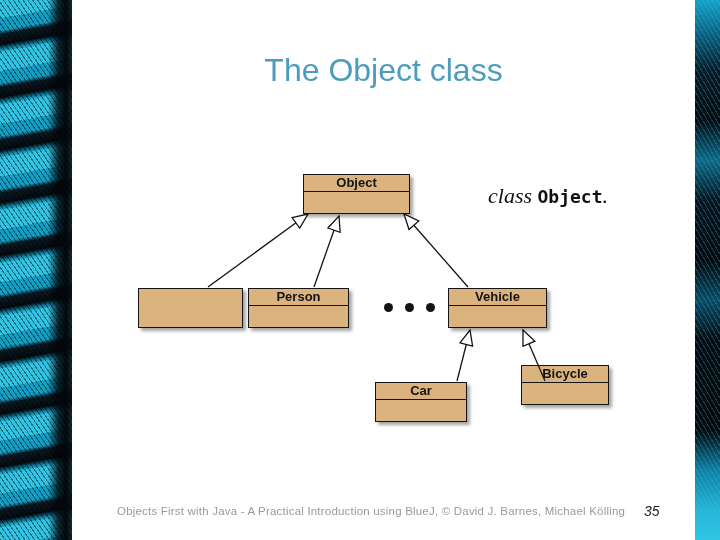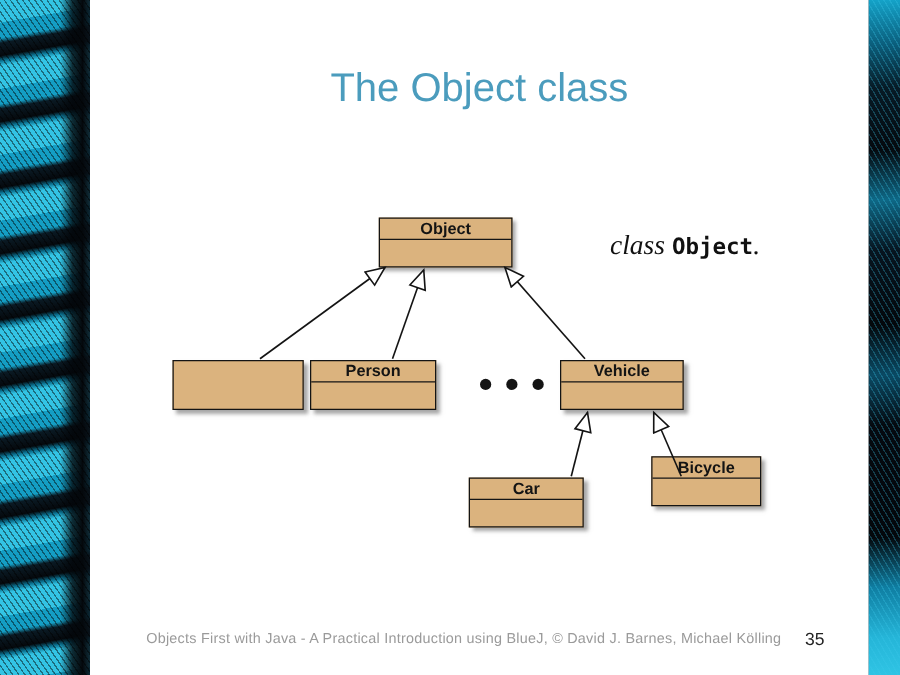--- a/index.html
+++ b/index.html
@@ -38,21 +38,21 @@
   .note .code{
     font-family:"DejaVu Sans Mono",monospace;font-style:normal;
     font-weight:bold;font-size:18px;
   }
   .footer{
     position:absolute;left:93px;top:505px;width:540px;
     font-size:11.5px;color:#9a9a9a;letter-spacing:0.2px;margin-left:24px;
   }
   .page-number{
     position:absolute;left:644px;top:503px;width:30px;
-    font-size:14px;color:#222;text-align:left;
+    font-size:14px;color:#222;text-align:left;font-style:italic;
   }
 
   
   .uml-box{
     position:absolute;height:40px;box-sizing:border-box;
     background:#dbb37e;border:1.6px solid #141414;
     box-shadow:3px 3px 3px rgba(95,95,95,0.55);
     z-index:2;
   }
   .uml-title{

